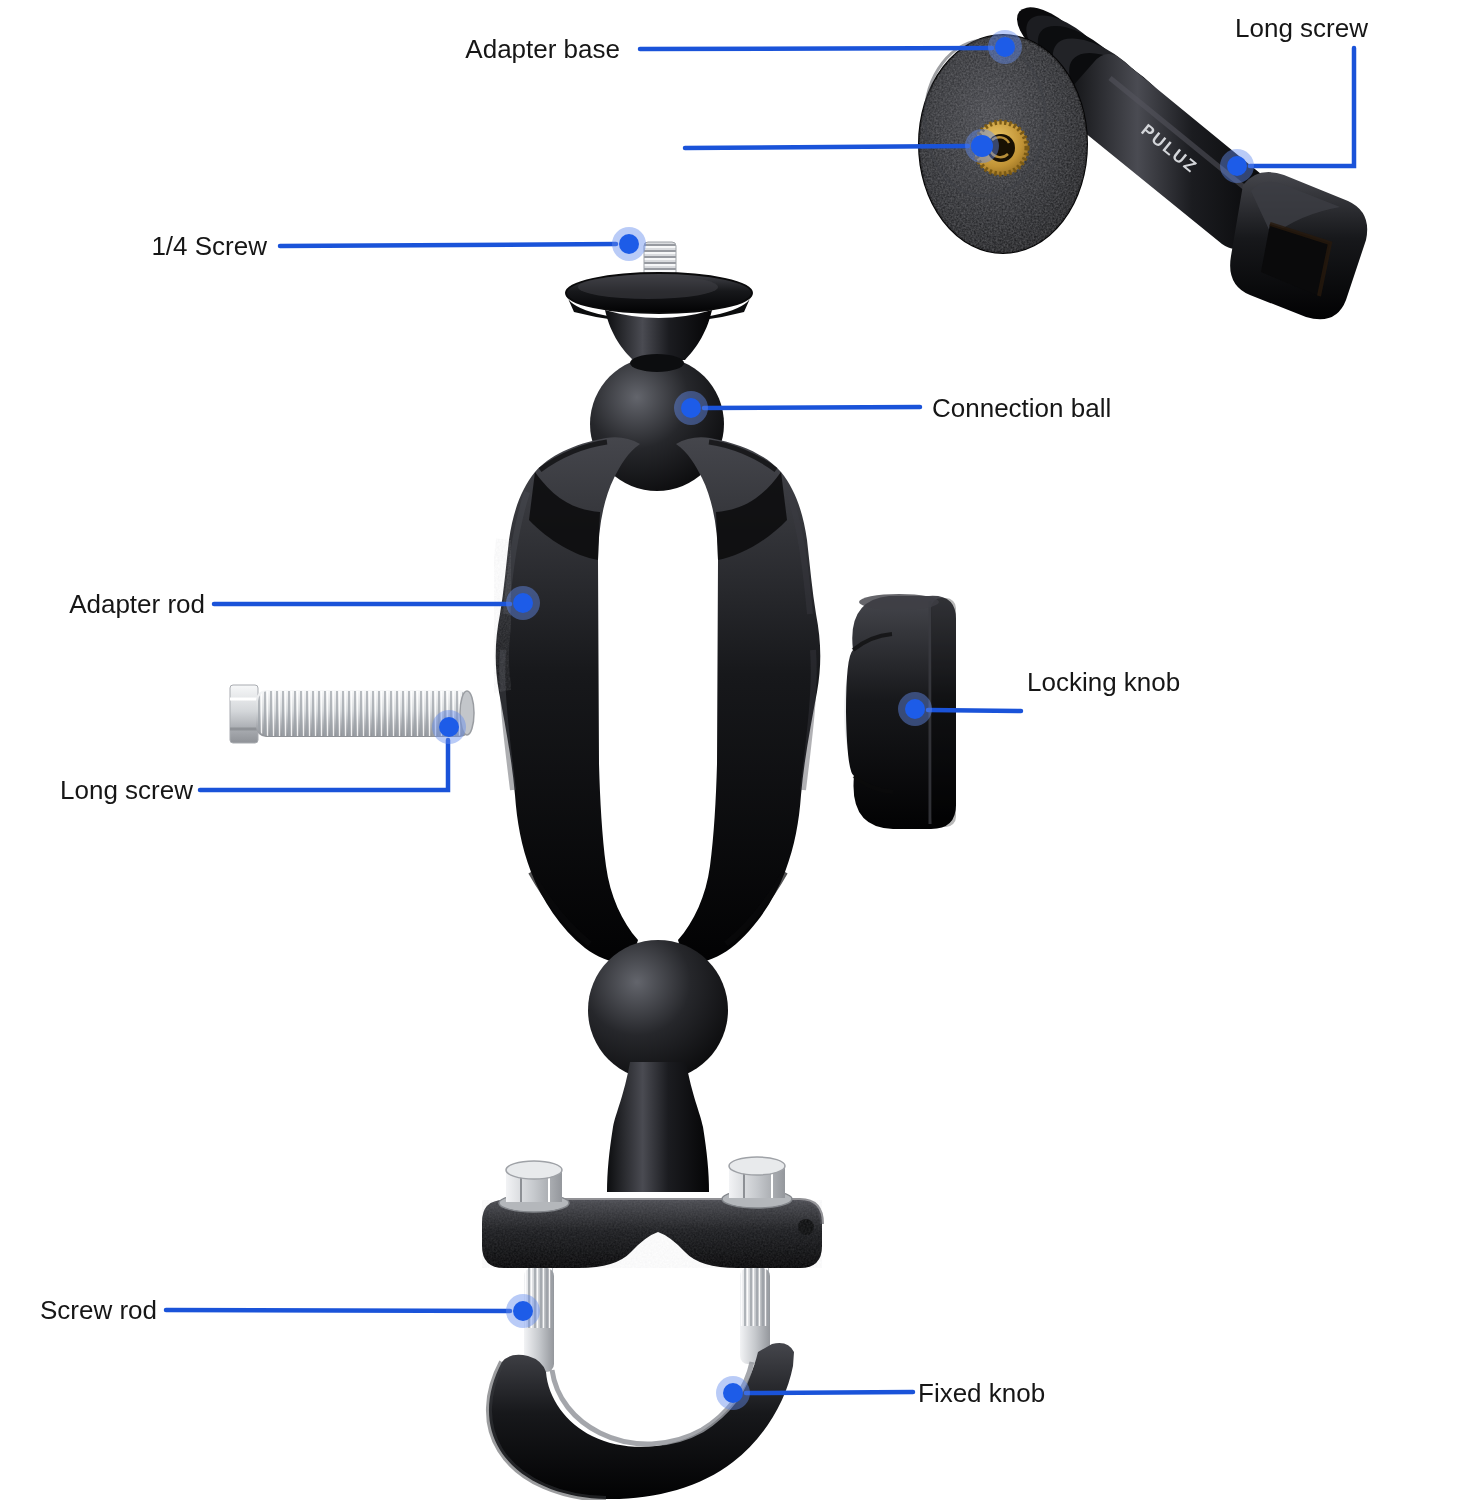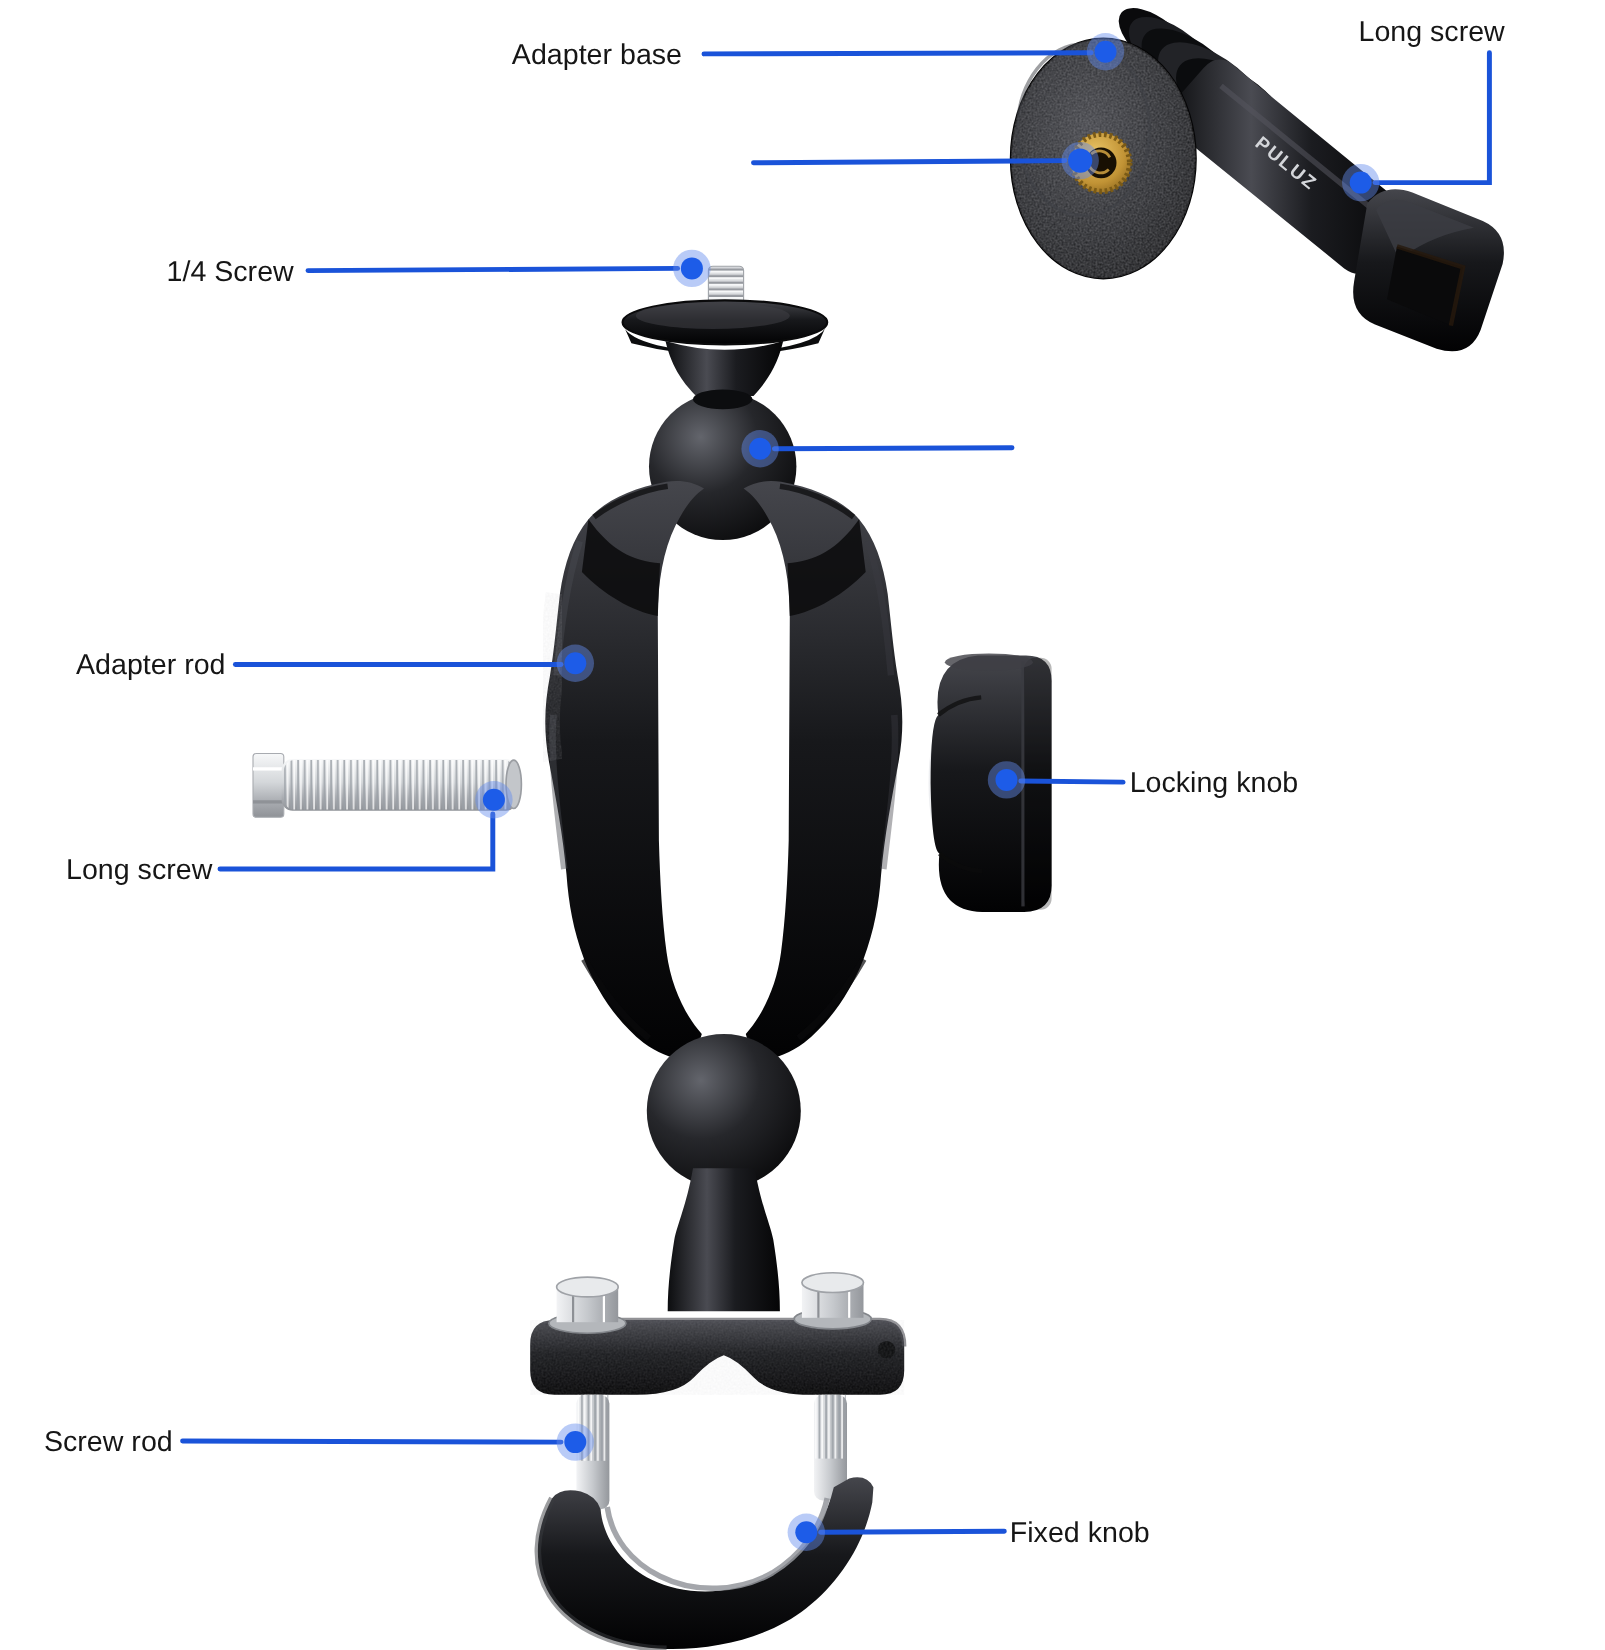--- a/index.html
+++ b/index.html
@@ -244,19 +244,20 @@
     <g>
       <circle class="halo" cx="733" cy="1393" r="17"></circle>
           <circle class="core" cx="733" cy="1393" r="10"></circle>
         </g>
   </g>
 </svg>
 
 <div class="callout-label" style="right:839px;top:29px;">Adapter base</div>
 <div class="callout-label" style="left:1235px;top:8px;">Long screw</div>
 <div class="callout-label" style="right:1192px;top:226px;">1/4 Screw</div>
+<div class="callout-label" style="left:932px;top:388px;">Connection ball</div>
 <div class="callout-label" style="right:1254px;top:584px;">Adapter rod</div>
 <div class="callout-label" style="right:1266px;top:770px;">Long screw</div>
-<div class="callout-label" style="left:1027px;top:691px;">Locking knob</div>
+<div class="callout-label" style="left:1027px;top:662px;">Locking knob</div>
 <div class="callout-label" style="right:1302px;top:1290px;">Screw rod</div>
 <div class="callout-label" style="left:918px;top:1373px;">Fixed knob</div>
 
 </div>
 
 </body></html>

